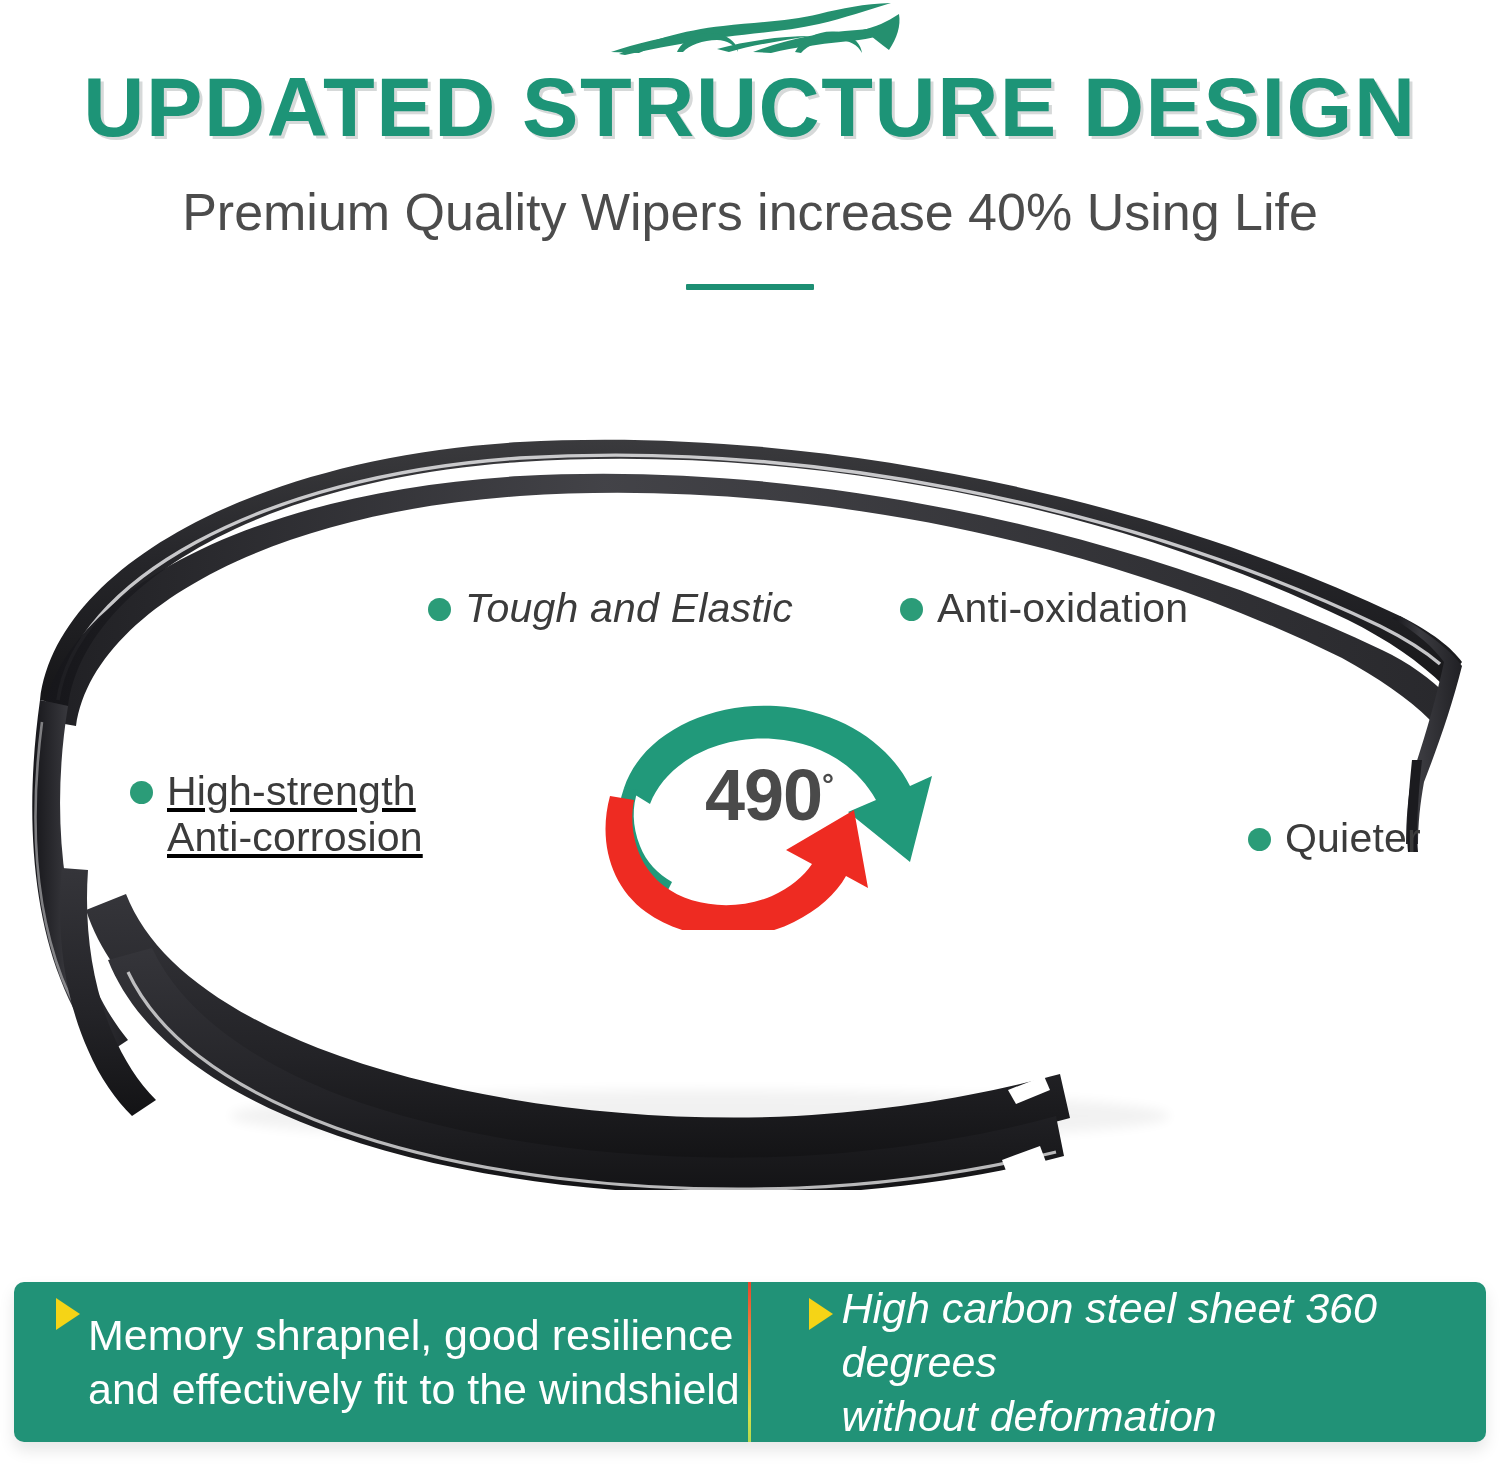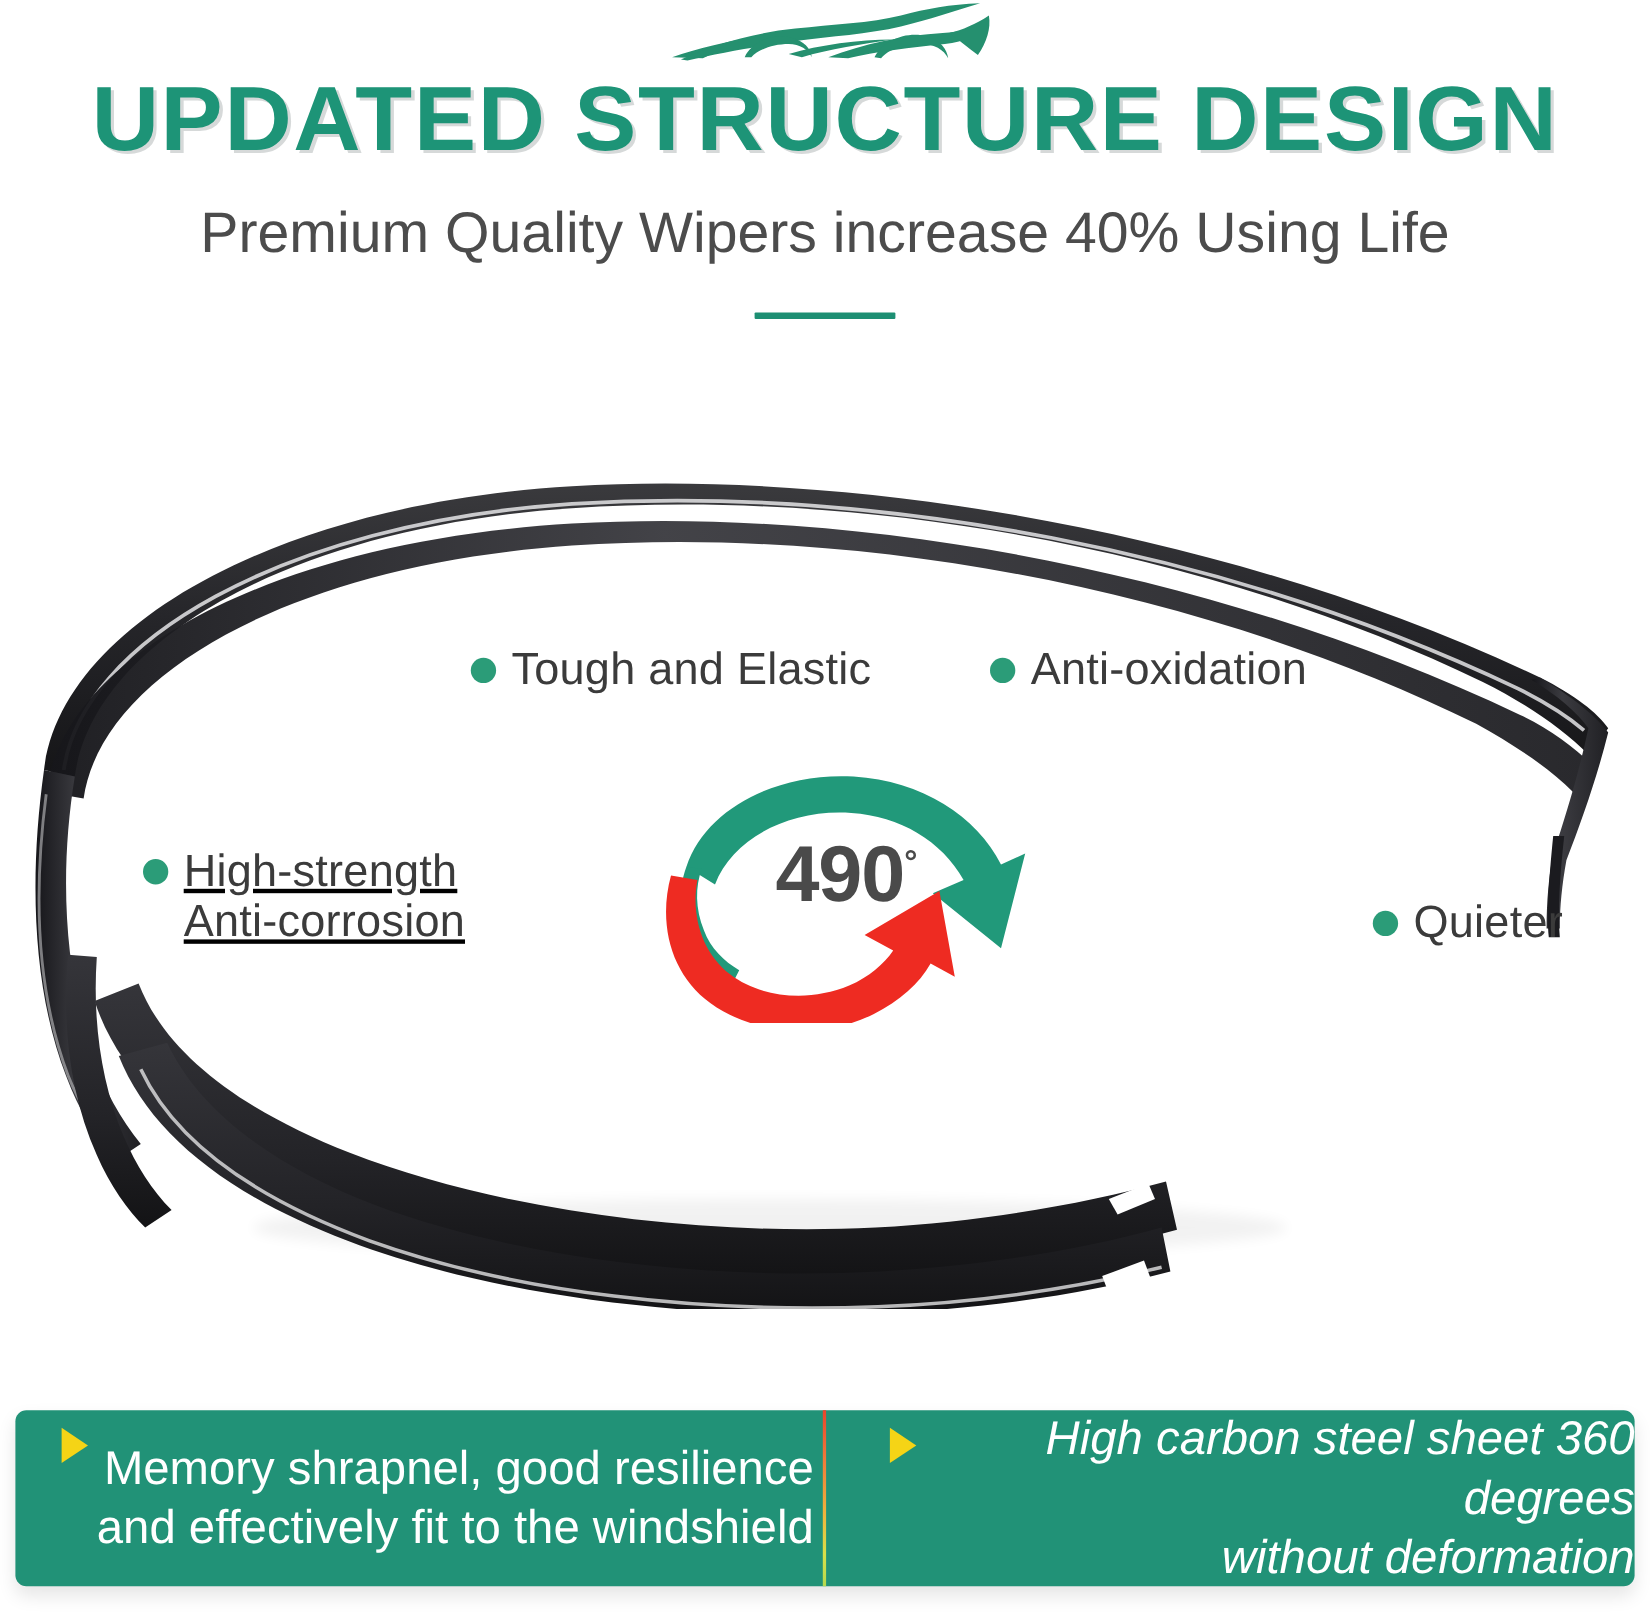--- a/index.html
+++ b/index.html
@@ -92,21 +92,21 @@
     margin-top: 13px;
   }
   .feature .ftext {
     font-family: "Liberation Sans Narrow", "Liberation Sans", sans-serif;
     font-size: 41px;
     line-height: 46px;
     color: #3b3b3b;
     white-space: pre-line;
     letter-spacing: 0.2px;
   }
-  #feat-tough      { left: 428px;  top: 585px; }
+  #feat-tough      { left: 428px;  top: 585px; font-style: italic; }
   #feat-antiox     { left: 900px;  top: 585px; text-align: center; }
   #feat-highstr    { left: 130px;  top: 768px; text-decoration: underline; }
   #feat-quieter    { left: 1248px; top: 815px; }
 
   
   .badge360 {
     position: absolute;
     left: 580px;
     top: 700px;
     width: 370px;
@@ -136,21 +136,20 @@
   .banner {
     position: absolute;
     left: 14px;
     top: 1282px;
     width: 1472px;
     height: 160px;
     background: #219277;
     border-radius: 10px;
     display: flex;
     box-shadow: 0 8px 16px rgba(0,0,0,0.10);
-    text-align: right;
   }
   .banner-pane {
     flex: 1 1 50%;
     display: flex;
     align-items: center;
     padding: 0 0 0 42px;
     box-sizing: border-box;
   }
   .banner-pane.right { padding-left: 58px; font-style: italic; }
   .banner-divider {

